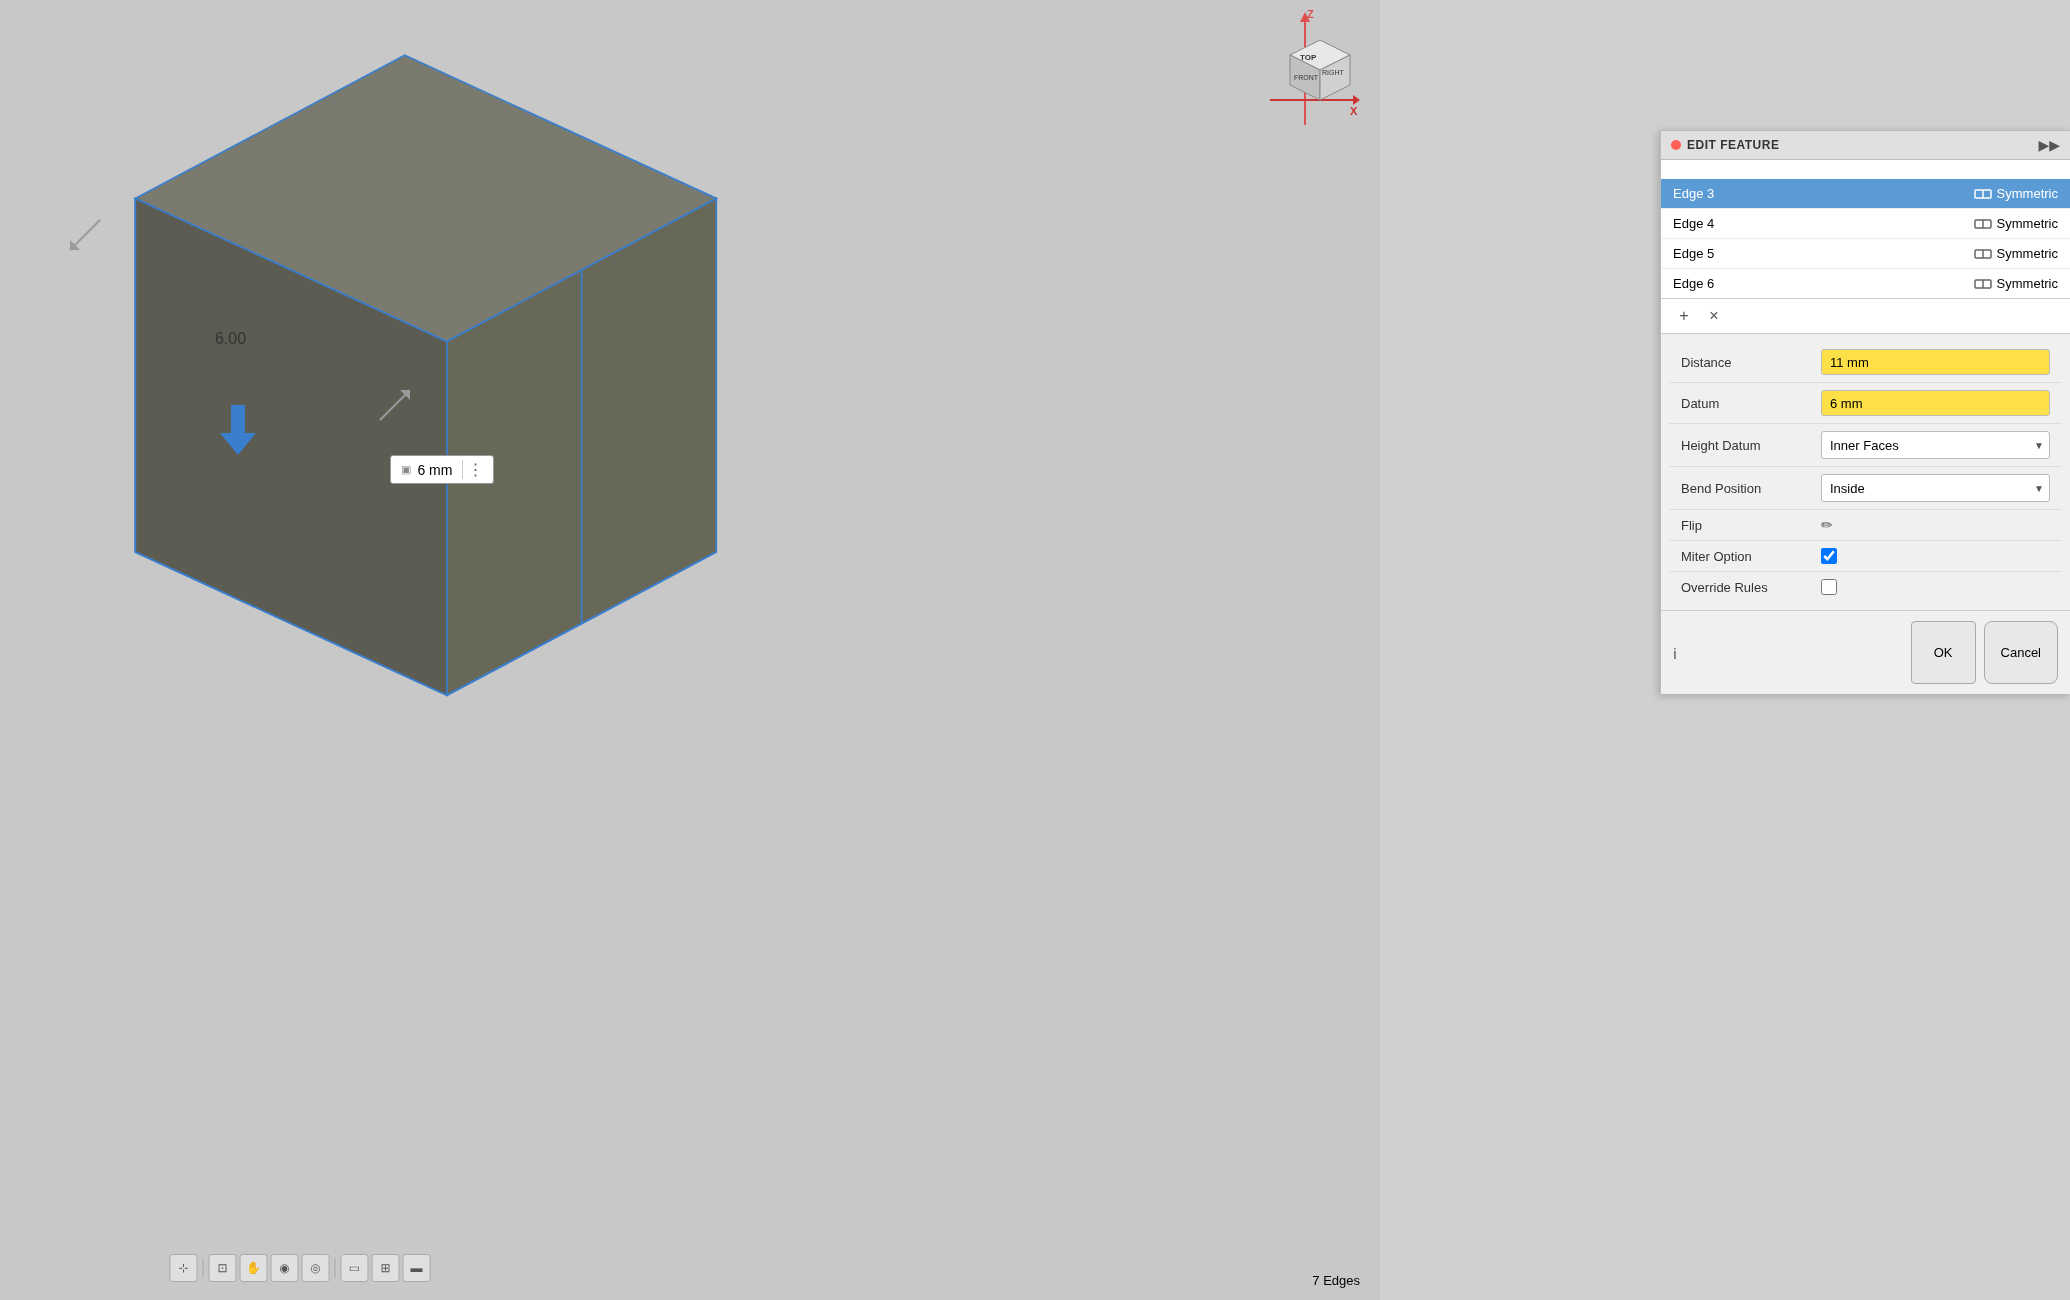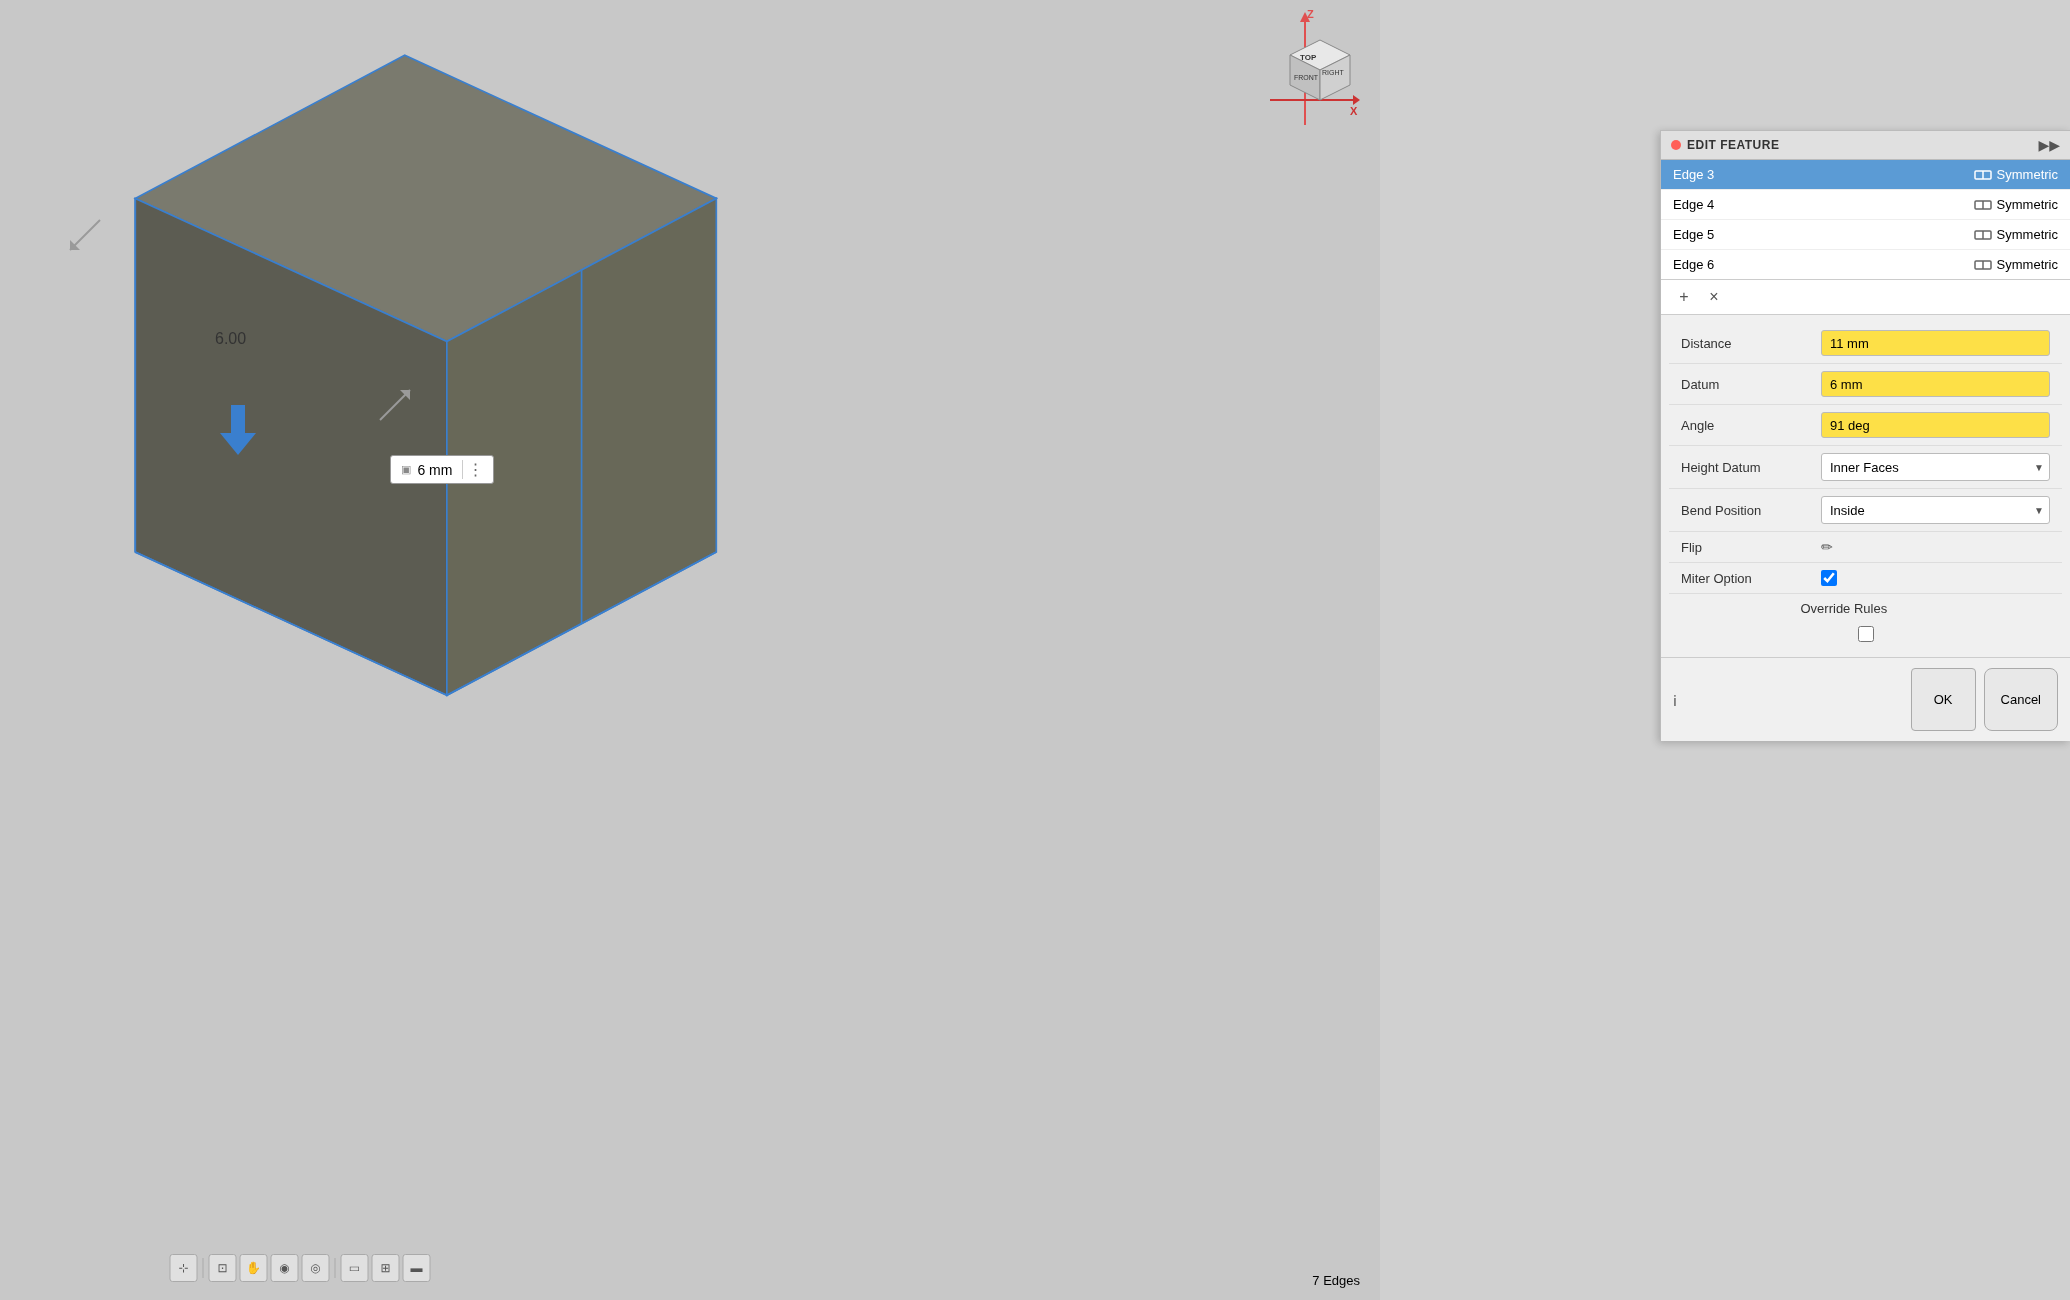--- a/index.html
+++ b/index.html
@@ -163,20 +163,21 @@
       align-items: center;
       justify-content: space-between;
       padding: 7px 12px;
       cursor: pointer;
       border-bottom: 1px solid #eee;
     }
     .edge-row:last-child { border-bottom: none; }
     .edge-row.selected {
       background: #5b9bd5;
       color: white;
+      margin-top: 19px;
     }
     .edge-row-label {
       font-size: 13px;
     }
     .edge-row-type {
       display: flex;
       align-items: center;
       gap: 5px;
       font-size: 13px;
     }
@@ -213,21 +214,21 @@
     .form-section {
       padding: 8px;
     }
     .form-row {
       display: flex;
       align-items: center;
       padding: 7px 12px;
       border-bottom: 1px solid #ddd;
       gap: 10px;
     }
-    .form-row:last-child { border-bottom: none; flex-direction: column; }
+    .form-row:last-child { border-bottom: none; }
     .form-label {
       width: 130px;
       font-size: 13px;
       color: #333;
       flex-shrink: 0;
     }
     .form-input {
       flex: 1;
       height: 26px;
       border: 1px solid #bbb;
@@ -496,24 +497,20 @@
     <div class="form-row">
       <span class="form-label">Distance</span>
       <input class="form-input" type="text" value="11 mm" style="">
     </div>
 
     <div class="form-row">
       <span class="form-label">Datum</span>
       <input class="form-input" type="text" value="6 mm" style="">
     </div>
 
-    <div class="form-row">
-      <span class="form-label">Angle</span>
-      <input class="form-input" type="text" value="91 deg" style="">
-    </div>
 
     <div class="form-row">
       <span class="form-label">Height Datum</span>
       <div class="form-select-wrapper">
         <select class="form-select">
           <option>Inner Faces</option>
           <option>Outer Faces</option>
         </select>
         <span class="form-select-arrow">▼</span>
       </div>

